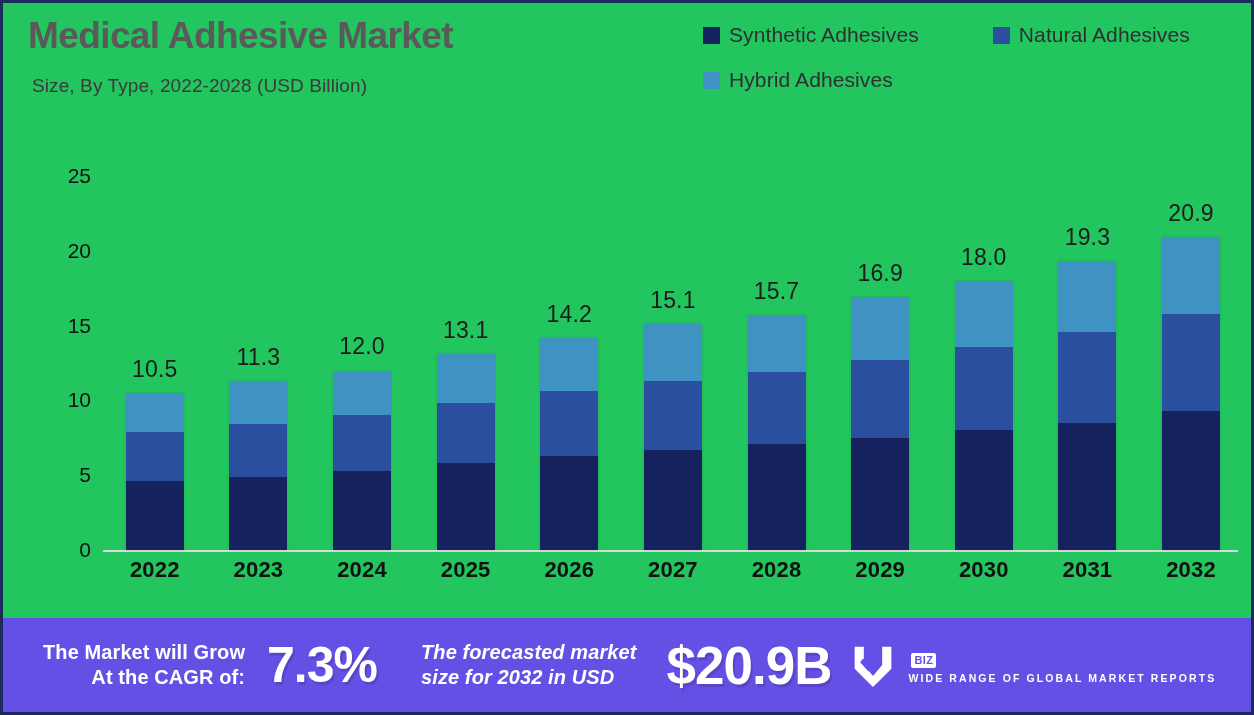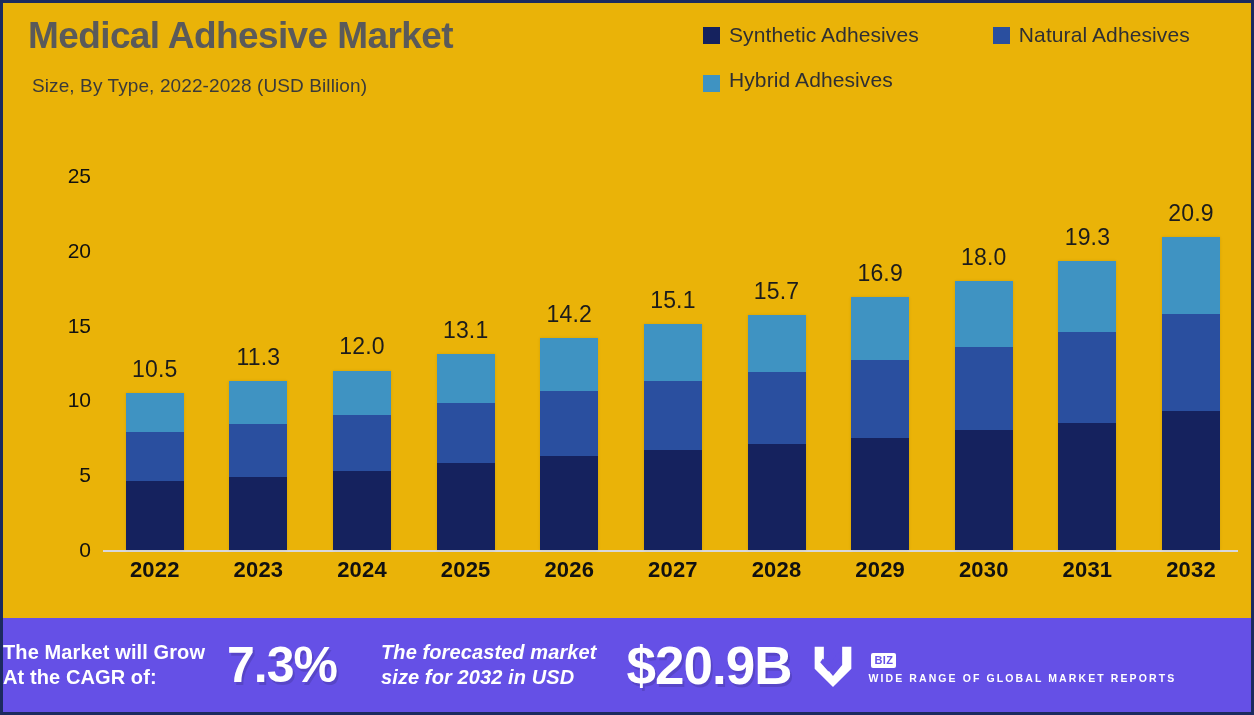--- a/index.html
+++ b/index.html
@@ -5,21 +5,21 @@
   html,body{margin:0;padding:0;}
   body{
     width:1254px;height:715px;overflow:hidden;
     font-family:"Liberation Sans", sans-serif;
     background:#ffffff;
   }
   .poster{
     position:relative;width:1254px;height:715px;
     box-sizing:border-box;
     border:3px solid #1c2a5e;
-    background:#eab308;
+    background:#22c55e;
     overflow:hidden;
   }
   
   .header{position:absolute;left:0;top:0;width:1248px;height:122px;}
   .title{
     position:absolute;left:25px;top:12px;
     font-size:37px;font-weight:800;color:#5a5a5a;
     letter-spacing:-0.6px;white-space:nowrap;
   }
   .subtitle{
@@ -28,21 +28,21 @@
     letter-spacing:0.1px;white-space:nowrap;
   }
   .legend{position:absolute;left:660px;top:20px;width:580px;}
   .legend-row{display:flex;align-items:flex-start;}
   .legend-item{display:flex;align-items:center;white-space:nowrap;padding-left:40px;}
   .legend-item .swatch{
     width:17px;height:17px;display:inline-block;margin-right:9px;flex:none;
   }
   .legend-item .lbl{font-size:21px;color:#2f2f33;letter-spacing:0.1px;}
   .li-1{margin-right:34px;}
-  .li-3{margin-top:21px;align-items:flex-end;}
+  .li-3{margin-top:21px;}
 
   
   .plot{position:absolute;left:0;top:122px;width:1248px;height:493px;}
   .y-axis{position:absolute;left:0;top:0;width:100px;height:493px;}
   .ytick{
     position:absolute;right:12px;
     font-size:21px;font-weight:400;color:#111;
     transform:translateY(-50%);
   }
   .baseline{
@@ -78,21 +78,21 @@
   
   .footer{
     position:absolute;left:0;bottom:0;width:1248px;height:94px;
     background:#6550e6;color:#fff;
     display:flex;align-items:center;
   }
   .f-txt{
     font-size:20px;font-weight:800;line-height:1.24;
     letter-spacing:0.1px;white-space:nowrap;
   }
-  .f-cagr-txt{}
+  .f-cagr-txt{margin-left:40px;text-align:right;}
   .f-big{
     font-size:50px;font-weight:800;letter-spacing:-1px;white-space:nowrap;
     text-shadow:2px 3px 0 rgba(0,0,0,0.13);
   }
   .f-cagr-val{margin-left:22px;}
   .f-fore-txt{margin-left:44px;font-style:italic;}
   .f-fore-val{margin-left:30px;font-size:53px;}
   .brand{display:flex;align-items:center;margin-left:20px;}
   .brand-mark{width:44px;height:44px;flex:none;}
   .brand-text{margin-left:13px;}

